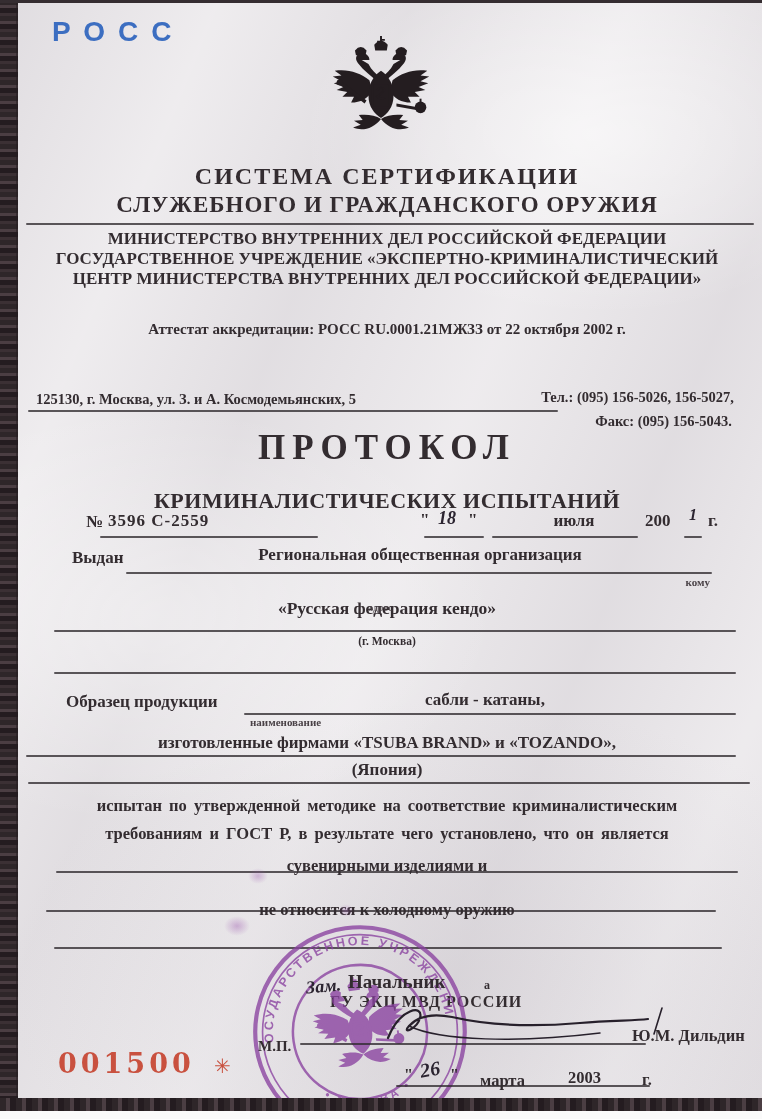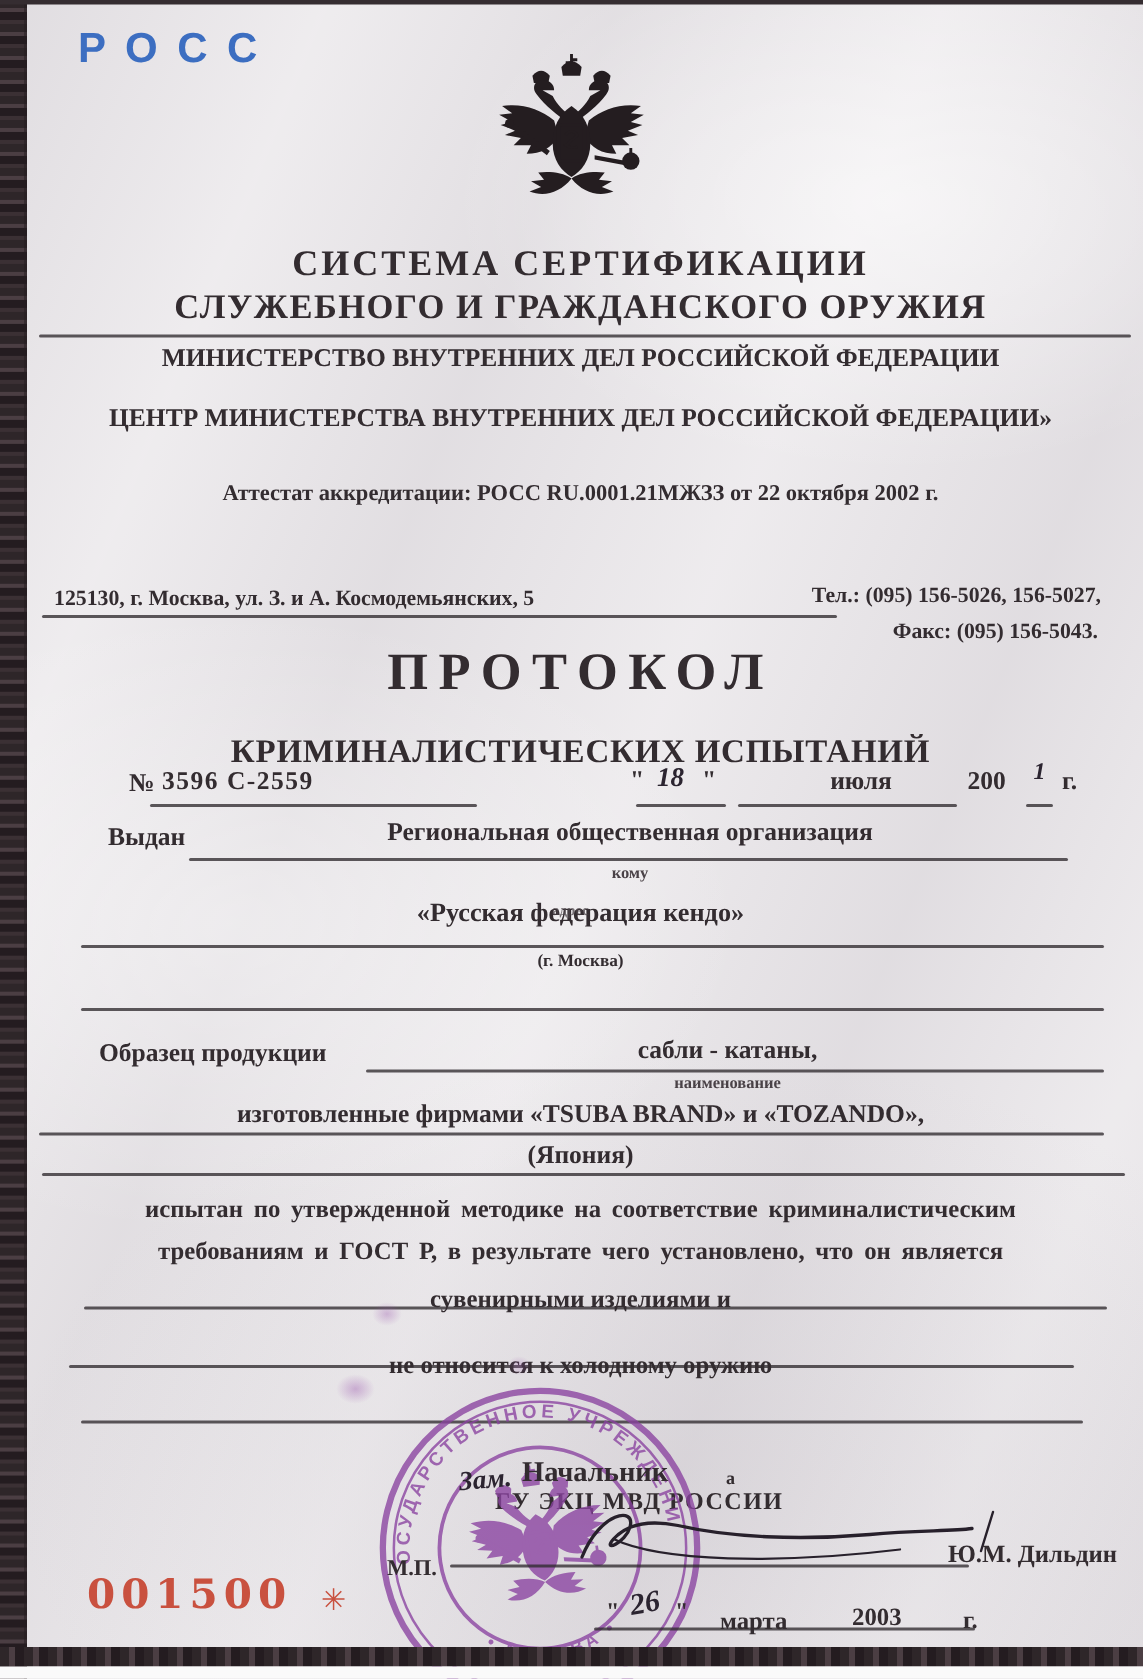--- a/index.html
+++ b/index.html
@@ -68,20 +68,21 @@
   <div class="t kopiya" style="left:52px;top:16px;">РОСС</div>
 
   <svg style="position:absolute;left:322px;top:36px;width:118px;height:108px;color:#241d20;">
       <use href="#eagle"></use>
     </svg>
 
   <div class="t ctr" style="top:163px;font-size:24px;letter-spacing:2px;">СИСТЕМА СЕРТИФИКАЦИИ</div>
   <div class="t ctr" style="top:192px;font-size:23px;letter-spacing:1px;">СЛУЖЕБНОГО И ГРАЖДАНСКОГО ОРУЖИЯ</div>
   <div class="rule" style="top:223px;left:26px;right:8px;"></div>
   <div class="t ctr" style="top:229px;font-size:17px;">МИНИСТЕРСТВО ВНУТРЕННИХ ДЕЛ РОССИЙСКОЙ ФЕДЕРАЦИИ</div>
+  <div class="t ctr" style="top:249px;font-size:17px;">ГОСУДАРСТВЕННОЕ УЧРЕЖДЕНИЕ «ЭКСПЕРТНО-КРИМИНАЛИСТИЧЕСКИЙ</div>
   <div class="t ctr" style="top:269px;font-size:17px;">ЦЕНТР МИНИСТЕРСТВА ВНУТРЕННИХ ДЕЛ РОССИЙСКОЙ ФЕДЕРАЦИИ»</div>
   <div class="t ctr" style="top:321px;font-size:15px;">Аттестат аккредитации: РОСС RU.0001.21МЖЗЗ от 22 октября 2002 г.</div>
 
   <div class="t" style="left:36px;top:391px;font-size:14.5px;">125130, г. Москва, ул. З. и А. Космодемьянских, 5</div>
   <div class="rule" style="top:410px;left:28px;width:530px;"></div>
   <div class="t" style="right:28px;top:389px;font-size:14.5px;text-align:right;">Тел.: (095) 156-5026, 156-5027,</div>
   <div class="t" style="right:30px;top:413px;font-size:14.5px;text-align:right;">Факс: (095) 156-5043.</div>
 
   <div class="t ctr" style="top:428px;font-size:35px;letter-spacing:7px;">ПРОТОКОЛ</div>
   <div class="t ctr" style="top:488px;font-size:22px;letter-spacing:.5px;">КРИМИНАЛИСТИЧЕСКИХ ИСПЫТАНИЙ</div>
@@ -97,32 +98,32 @@
   <div class="rule" style="top:536px;left:492px;width:146px;"></div>
   <div class="t" style="left:524px;top:511px;width:100px;text-align:center;font-size:17px;">июля</div>
   <div class="t" style="left:645px;top:511px;font-size:17px;">200</div>
   <div class="rule" style="top:536px;left:684px;width:18px;"></div>
   <div class="t hw" style="left:689px;top:506px;font-size:16px;">1</div>
   <div class="t" style="left:708px;top:511px;font-size:17px;">г.</div>
 
   <div class="t" style="left:72px;top:548px;font-size:17px;">Выдан</div>
   <div class="t" style="left:130px;top:545px;width:580px;text-align:center;font-size:17px;">Региональная общественная организация</div>
   <div class="rule" style="top:572px;left:126px;width:586px;"></div>
-  <div class="t hint" style="left:130px;top:576px;width:580px;text-align:center;font-size:11px;">кому</div>
+  <div class="t hint" style="left:130px;top:576px;width:580px;text-align:right;font-size:11px;">кому</div>
 
   <div class="t ctr" style="top:598px;font-size:17.5px;">«Русская федерация кендо»</div>
   <div class="t hint" style="left:368px;top:602px;font-size:10px;opacity:.75;">адрес</div>
   <div class="rule" style="top:630px;left:54px;right:26px;"></div>
   <div class="t ctr" style="top:635px;font-size:11.5px;">(г. Москва)</div>
   <div class="rule" style="top:672px;left:54px;right:26px;"></div>
 
   <div class="t" style="left:66px;top:692px;font-size:17px;">Образец продукции</div>
   <div class="t" style="left:250px;top:690px;width:470px;text-align:center;font-size:17px;">сабли - катаны,</div>
   <div class="rule" style="top:713px;left:244px;right:26px;"></div>
-  <div class="t hint" style="left:250px;top:716px;width:470px;text-align:center;font-size:11px;">наименование</div>
+  <div class="t hint" style="left:250px;top:716px;width:470px;font-size:11px;">наименование</div>
 
   <div class="t ctr" style="top:733px;font-size:17px;">изготовленные фирмами «TSUBA BRAND» и «TOZANDO»,</div>
   <div class="rule" style="top:755px;left:26px;right:26px;"></div>
   <div class="t ctr" style="top:760px;font-size:17px;">(Япония)</div>
   <div class="rule" style="top:782px;left:28px;right:12px;"></div>
 
   <div class="t ctr" style="top:796px;font-size:16.5px;word-spacing:3px;">испытан по утвержденной методике на соответствие криминалистическим</div>
   <div class="t ctr" style="top:824px;font-size:16.5px;word-spacing:3px;">требованиям и ГОСТ Р, в результате чего установлено, что он является</div>
 
   <div class="rule" style="top:871px;left:56px;right:24px;"></div>

